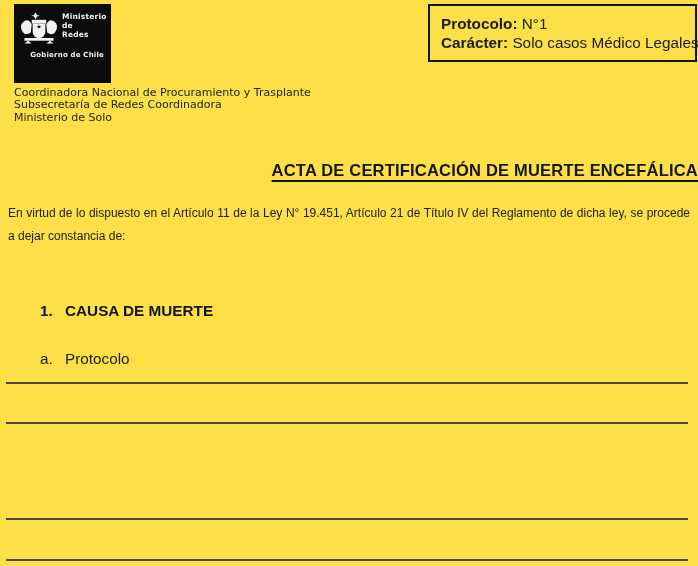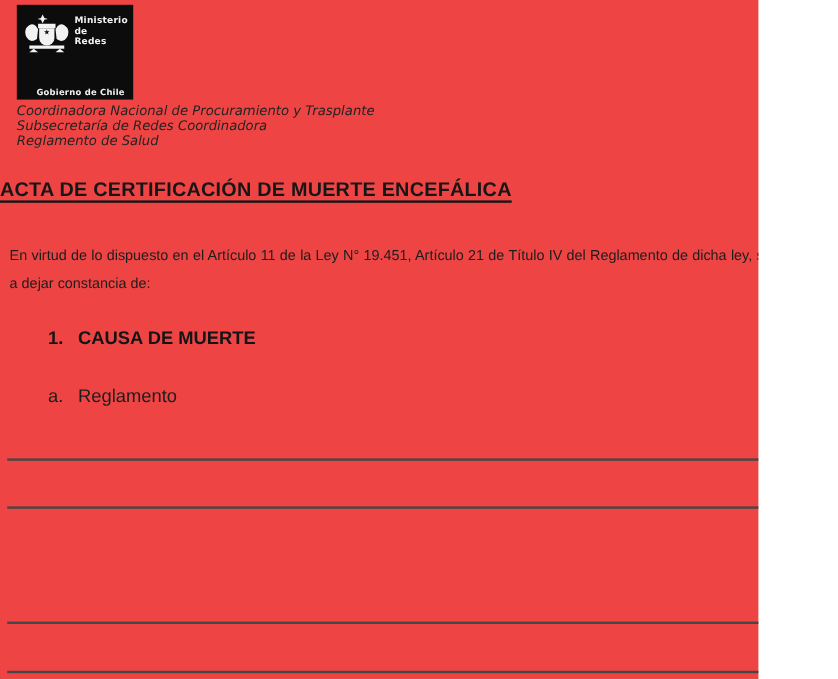--- a/index.html
+++ b/index.html
@@ -1,20 +1,20 @@
 <!DOCTYPE html>
 <html><head>
 <meta charset="utf-8">
 <style>
   html, body { margin: 0; padding: 0; background: #ffffff; }
   .page {
     position: relative;
-    width: 632px;
+    width: 698px;
     height: 566px;
-    background: #ef4444;
+    background: #fde047;
     overflow: hidden;
     font-family: "Liberation Sans", sans-serif;
     color: #1b1b1b;
   }
 
   
   .logo-box {
     position: absolute;
     left: 14px; top: 4px;
     width: 97px; height: 79px;
@@ -30,59 +30,58 @@
     left: 48px; top: 8px;
     color: #f2f2f2;
     font-family: "DejaVu Sans", sans-serif;
     font-weight: bold;
     font-size: 7.5px;
     line-height: 9px;
     letter-spacing: 0.2px;
   }
   .logo-government {
     position: absolute;
-    right: 7px; bottom: 2px;
+    right: 7px; bottom: 24px;
     color: #f2f2f2;
     font-family: "DejaVu Sans", sans-serif;
     font-weight: bold;
     font-size: 7px;
     letter-spacing: 0.2px;
   }
 
   
   .letterhead {
     position: absolute;
     left: 14px; top: 87px;
     font-family: "DejaVu Sans", sans-serif;
     font-size: 11px;
     line-height: 12.3px;
     color: #232323;
     white-space: nowrap;
-    font-style: italic;
   }
 
   
   .protocol-box {
     position: absolute;
     left: 428px; top: 4px;
     width: 244px; height: 38px;
     border: 2px solid #141414;
     padding: 8px 10px 8px 11px;
     font-size: 15.3px;
     line-height: 19px;
     white-space: nowrap;
   }
   .protocol-box b { font-weight: bold; }
 
   
   .doc-title {
     position: absolute;
-    left: 0; top: 149px;
+    left: 0; top: 161px;
     width: 698px;
-    text-align: left;
+    text-align: right;
     font-weight: bold;
     font-size: 16.5px;
     letter-spacing: 0.2px;
     text-decoration: underline;
     text-decoration-thickness: 2px;
     text-underline-offset: 4px;
     color: #161616;
   }
 
   
@@ -96,20 +95,21 @@
     color: #1d1d1d;
   }
 
   
   .doc-row {
     position: absolute;
     left: 40px;
     font-size: 15.3px;
     color: #1d1d1d;
     white-space: nowrap;
+    margin-top: 28px;
   }
   .doc-row .marker { display: inline-block; width: 25px; }
   .doc-row.bold { font-weight: bold; color: #141414; }
 
   
   .write-line {
     position: absolute;
     left: 6px;
     width: 682px;
     height: 2px;
@@ -138,34 +138,44 @@
     <div class="logo-ministry">
       <div>Ministerio de</div>
       <div>Redes</div>
     </div>
     <div class="logo-government">Gobierno de Chile</div>
   </div>
 
   <div class="letterhead">
     <div>Coordinadora Nacional de Procuramiento y Trasplante</div>
     <div>Subsecretaría de Redes Coordinadora</div>
-    <div>Reglamento de Salud</div>
+    <div>Ministerio de Solo</div>
   </div>
 
+  <div class="protocol-box">
+    <div>
+      <b>Protocolo:</b>
+      <span>N°1</span>
+    </div>
+    <div>
+      <b>Carácter:</b>
+      <span>Solo casos Médico Legales</span>
+    </div>
+  </div>
 
   <div class="doc-title">ACTA DE CERTIFICACIÓN DE MUERTE ENCEFÁLICA</div>
 
   <div class="intro">En virtud de lo dispuesto en el Artículo 11 de la Ley N° 19.451, Artículo 21 de Título IV del Reglamento de dicha ley, se procede a dejar constancia de:</div>
 
   <div class="doc-row bold" style="top:274px;">
     <span class="marker">1.</span><span>CAUSA DE MUERTE</span>
   </div>
 
   <div class="doc-row" style="top:322px;">
-    <span class="marker">a.</span><span>Reglamento</span>
+    <span class="marker">a.</span><span>Protocolo</span>
   </div>
 
   <div class="write-line" style="top:382px;"></div>
   <div class="write-line" style="top:422px;"></div>
 
 
   <div class="write-line" style="top:518px;"></div>
   <div class="write-line" style="top:559px;"></div>
 
 </div>

